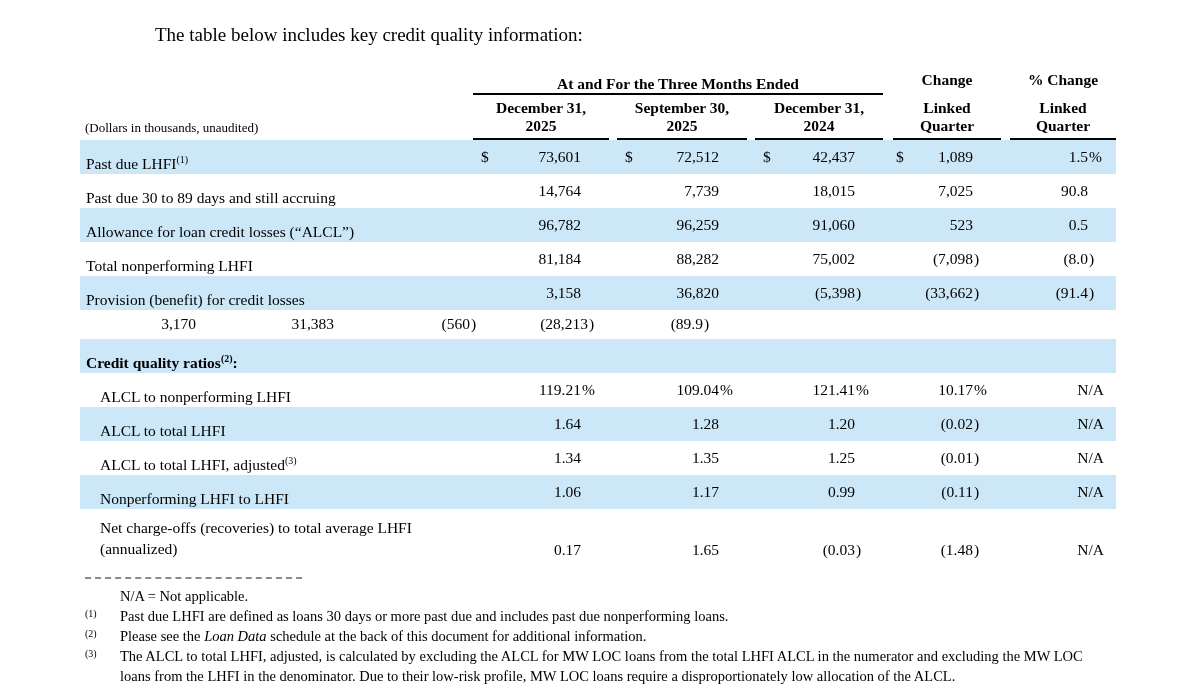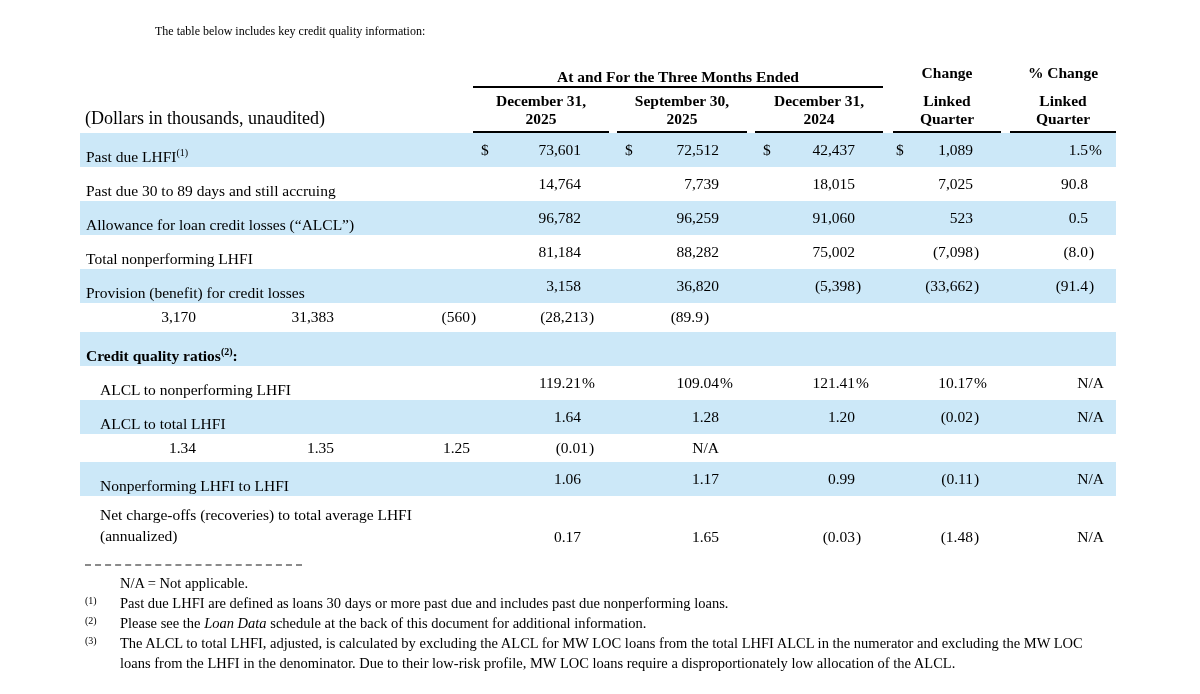--- a/index.html
+++ b/index.html
@@ -3,21 +3,21 @@
 <meta charset="utf-8">
 <style>
   * { margin:0; padding:0; box-sizing:content-box; }
   html,body { background:#fff; }
   body {
     width:1200px; height:694px; overflow:hidden;
     font-family:"Liberation Serif","DejaVu Serif",serif;
     color:#000;
   }
   .page-title { font-size:17.5px; font-weight:bold; margin:18px 0 0 85px; }
-  .intro { font-size:12px; margin:24px 0 0 155px; }
+  .intro { font-size:19px; margin:24px 0 0 155px; }
 
   .credit-table { width:1036px; margin:25px 0 0 80px; font-size:15.5px; }
   .hrow, .trow { display:flex; }
 
   
   .lcol { flex:1; min-width:0; }
   .c1 { width:136px; margin-left:8px; }
   .c2 { width:130px; margin-left:8px; }
   .c3 { width:128px; margin-left:8px; }
   .c4 { width:108px; margin-left:10px; }
@@ -30,21 +30,21 @@
     border-bottom:2.5px solid #000; padding-bottom:0;
   }
   .top-head { text-align:center; font-weight:bold; padding-bottom:6px; }
 
   
   .hrow-b { align-items:flex-end; margin-top:4px; }
   .col-head {
     text-align:center; font-weight:bold; line-height:18px;
     border-bottom:2.5px solid #000; padding-bottom:3px;
   }
-  .units { font-size:18px; padding:0 0 4px 5px; }
+  .units { font-size:13px; padding:0 0 4px 5px; }
 
   
   .trow { align-items:center; min-height:28.5px; }
   .trow.striped { background:var(--stripe,#cce8f8); }
   .trow.bold .lab { font-weight:bold; }
   .trow.tall { align-items:flex-end; height:50px; padding-bottom:5px; }
   .lab { padding-left:6px; line-height:21px;margin-top:13px; }
   .lab.indent { padding-left:20px; }
   .ncol { display:flex; align-items:baseline; padding-right:12px; box-sizing:border-box; }
   .ncol .pre { width:14px; padding-left:8px; text-align:left; flex:none; }
@@ -314,20 +314,21 @@
             <span class="pre"></span>
             <span class="val">(0.02</span>
             <span class="suf">)</span>
           </div>
           <div class="ncol c5">
             <span class="pre"></span>
             <span class="val">N/A</span>
           </div>
         </div>
         <div class="trow">
+          <div class="lcol lab indent">ALCL to total LHFI, adjusted<sup class="ssup">(3)</sup></div>
           <div class="ncol c1">
             <span class="pre"></span>
             <span class="val">1.34</span>
             <span class="suf"></span>
           </div>
           <div class="ncol c2">
             <span class="pre"></span>
             <span class="val">1.35</span>
             <span class="suf"></span>
           </div>

